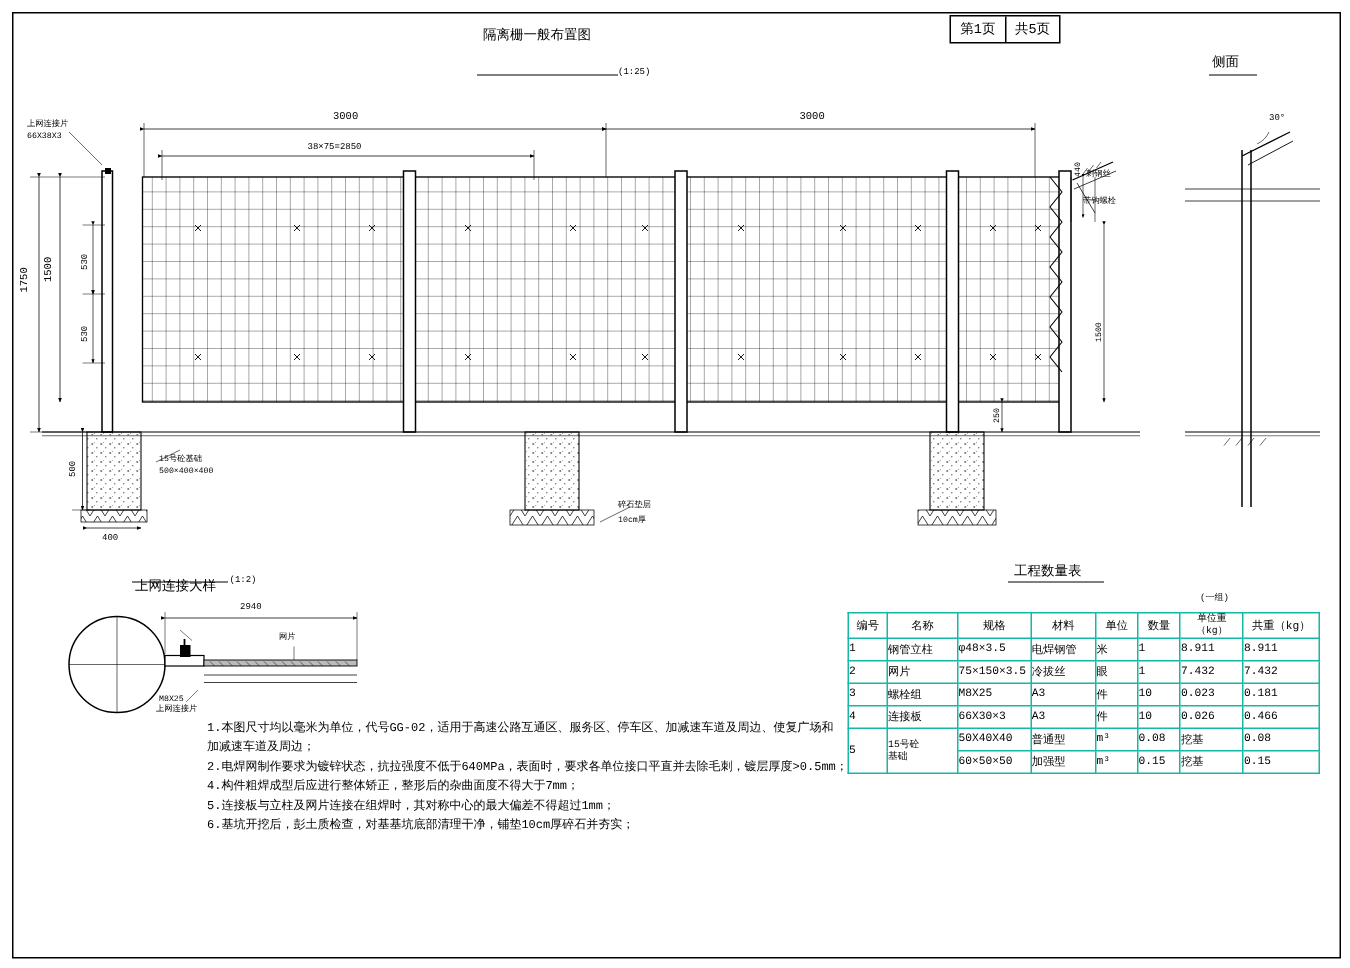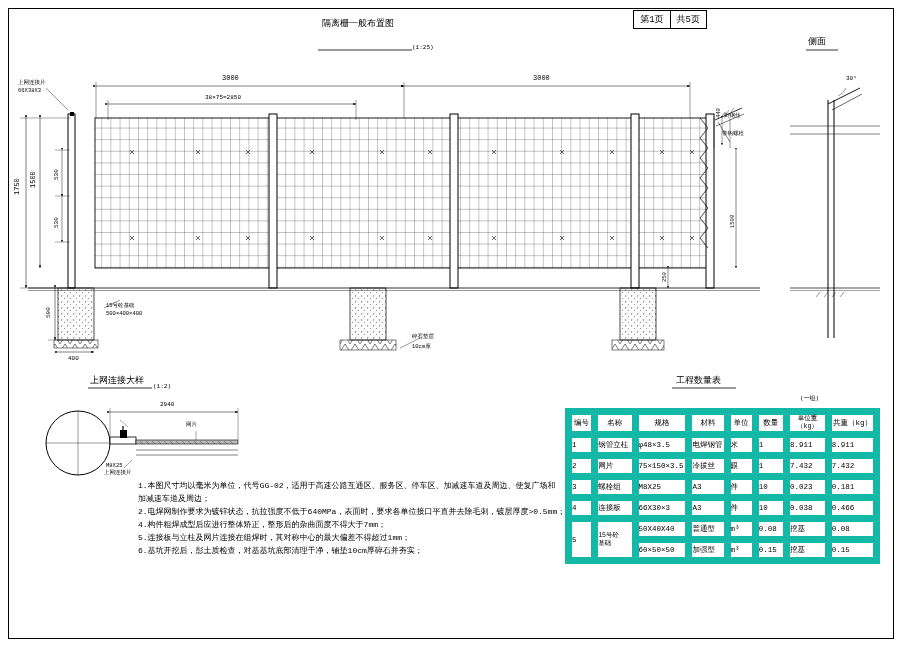--- a/index.html
+++ b/index.html
@@ -13,21 +13,21 @@
   .txt{position:absolute;white-space:nowrap;font-size:7px;line-height:1;}
   .t9{font-size:9px;}
   .t6{font-size:6px;}
   .t5{font-size:5.5px;}
   
   .pagebadge{position:absolute;right:10px;top:10px;display:flex;border:1px solid #000;font-size:9px;}
   .pagebadge div{padding:2px 6px;}
   .pagebadge div+div{border-left:1px solid #000;}
   
   table.qty{position:absolute;border-collapse:collapse;font-size:7.5px;}
-  table.qty td,table.qty th{border:7px solid #14b8a6;padding:0;height:14px;font-weight:normal;}
+  table.qty td,table.qty th{border:1px solid #14b8a6;padding:0;height:14px;font-weight:normal;}
   table.qty th{font-size:7.5px;}
   .notes{position:absolute;font-size:8px;line-height:13px;}
   .notes div{white-space:nowrap;}
   svg{position:absolute;left:0;top:0;}
 </style>
 </head>
 <body>
 
 <div id="sheet">
 
@@ -223,21 +223,21 @@
   <div class="txt t5" style="left:412px;top:334px;">碎石垫层</div>
   <div class="txt t5" style="left:412px;top:344px;">10cm厚</div>
 
   <div class="txt t5" style="left:724px;top:113px;">刺钢丝</div>
   <div class="txt t5" style="left:722px;top:131px;">带钩螺栓</div>
   <div class="txt t5" style="left:716px;top:118px;transform:rotate(-90deg);transform-origin:left top;">440</div>
   <div class="txt t5" style="left:730px;top:228px;transform:rotate(-90deg);transform-origin:left top;">1500</div>
   <div class="txt t5" style="left:662px;top:282px;transform:rotate(-90deg);transform-origin:left top;">250</div>
   <div class="txt t6" style="left:846px;top:76px;">30°</div>
 
-  <div class="txt t9" style="left:90px;top:377px;">上网连接大样</div>
+  <div class="txt t9" style="left:90px;top:387px;">上网连接大样</div>
   <div class="txt t6" style="left:153px;top:384px;">(1:2)</div>
   <div class="txt t6" style="left:160px;top:402px;">2940</div>
   <div class="txt t5" style="left:106px;top:463px;">M8X25</div>
   <div class="txt t5" style="left:186px;top:422px;">网片</div>
   <div class="txt t5" style="left:104px;top:470px;">上网连接片</div>
 
   <div class="txt t9" style="left:676px;top:377px;">工程数量表</div>
   <div class="txt t6" style="left:800px;top:396px;">(一组)</div>
 
   <table class="qty" id="qtytable" style="left:565px;top:408px;width:315px;">
@@ -284,21 +284,21 @@
           <td>0.023</td>
           <td>0.181</td>
         </tr>
         <tr>
           <td>4</td>
           <td>连接板</td>
           <td>66X30×3</td>
           <td>A3</td>
           <td>件</td>
           <td>10</td>
-          <td>0.038</td>
+          <td>0.026</td>
           <td>0.466</td>
         </tr>
         <tr>
           <td rowspan="2">5</td>
           <td rowspan="2" style="font-size: 6.5px; line-height: 8px;">15号砼<br>基础</td>
           <td>50X40X40</td>
           <td>普通型</td>
           <td>m³</td>
           <td>0.08</td>
           <td>挖基</td>

